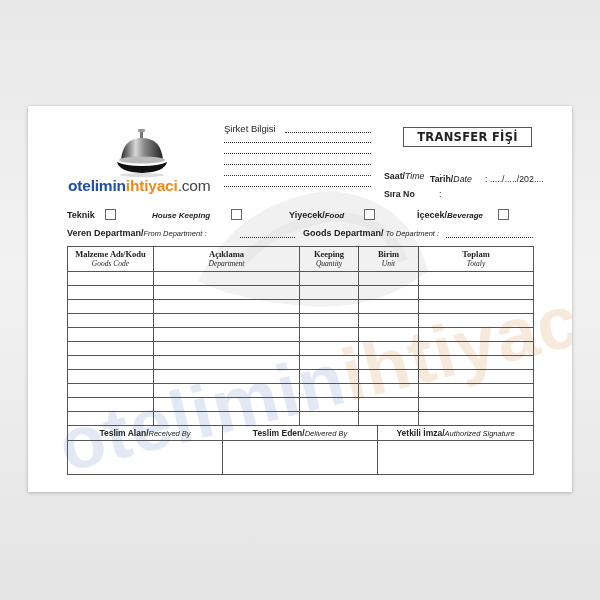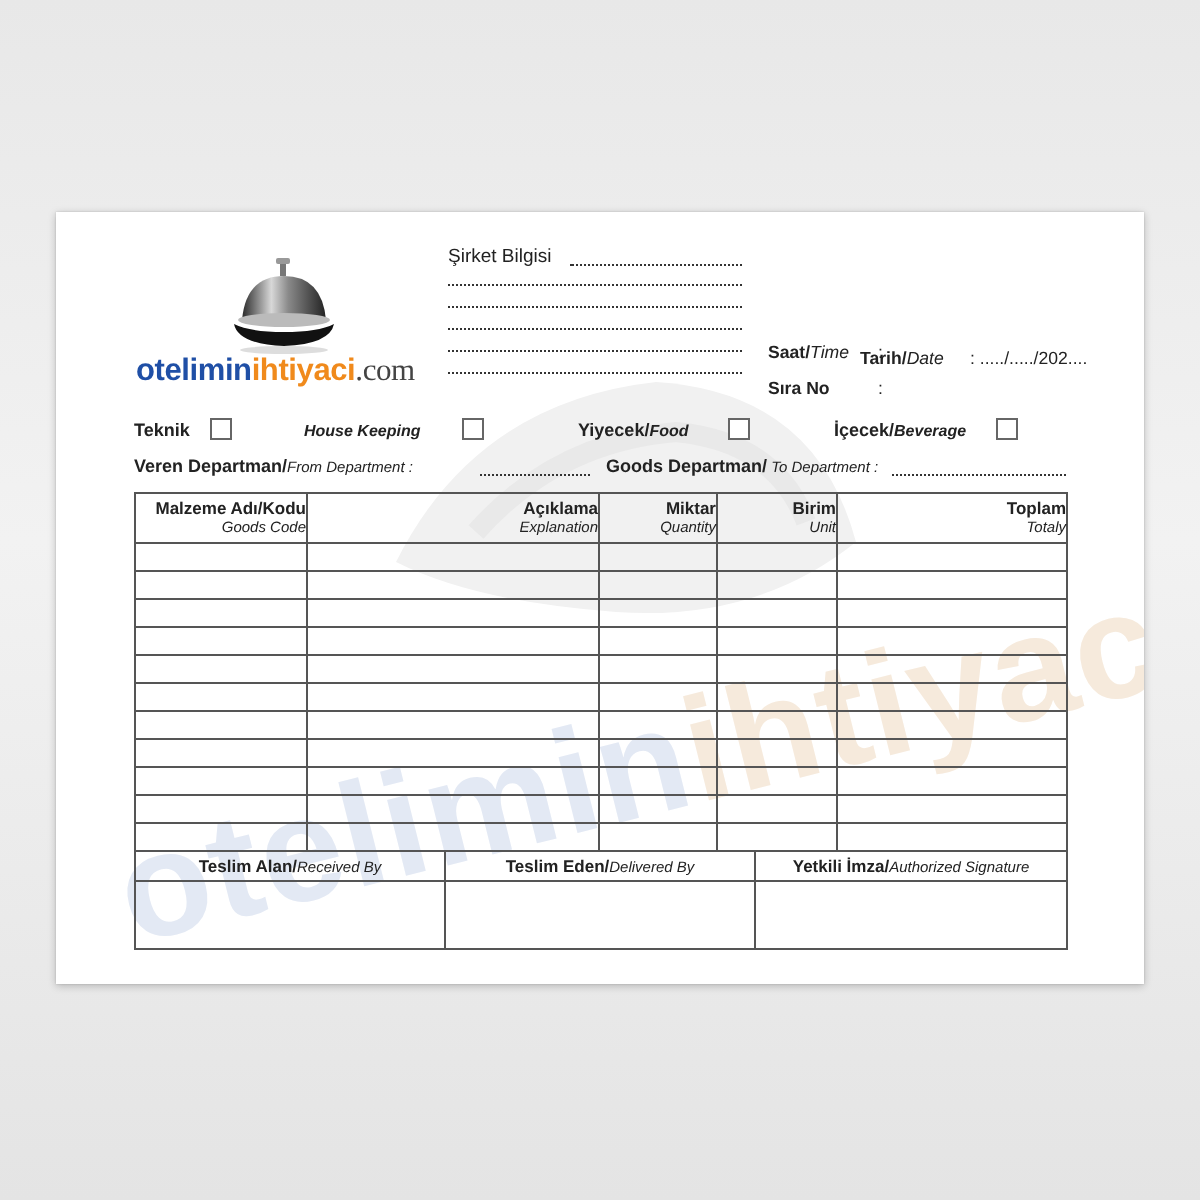--- a/index.html
+++ b/index.html
@@ -26,21 +26,21 @@
     .wm-text .o { color: #f6eadc; }
     .wm-bell {
       position: absolute; left: 150px; top: 55px; width: 260px; height: 150px; z-index: 0;
     }
     .layer { position: absolute; inset: 0; z-index: 1; }
     
     .bell { position: absolute; left: 83px; top: 22px; width: 62px; height: 50px; }
     .logo { position: absolute; left: 40px; top: 71px; font-size: 15.5px; font-weight: bold; letter-spacing: -0.2px; white-space: nowrap; }
     .logo .b { color: #1f4fa6; }
     .logo .or { color: #f08a1c; }
-    .logo .g { color: #444; font-weight: normal; font-family: Liberation Serif, serif; }
+    .logo .g { color: #444; font-weight: normal; }
     
     .company-label { left: 196px; top: 17px; font-size: 9.5px; font-weight: normal; white-space: nowrap; }
     .dots-line { position: absolute; border-bottom: 1px dotted #333; height: 0; }
     
     .title-box {
       position: absolute; left: 375px; top: 21px; width: 127px; height: 18px;
       border: 1px solid #555; display: flex; align-items: center; justify-content: center;
       font-size: 11.5px; font-weight: 900; letter-spacing: 0.3px; font-family: "DejaVu Sans", sans-serif;
     }
     .meta-row { position: absolute; left: 356px; font-size: 8.8px; font-weight: bold; white-space: nowrap; }
@@ -53,21 +53,21 @@
     .chk { position: absolute; top: 103px; width: 9px; height: 9px; border: 1px solid #666; background: #fff; }
     .dept { position: absolute; top: 122px; font-size: 9px; white-space: nowrap; }
     .dept b { font-weight: bold; }
     .dept i { font-size: 7.5px; }
     
     table.items {
       position: absolute; left: 39px; top: 140px; width: 466px;
       border-collapse: collapse; table-layout: fixed; background: transparent;
     }
     table.items th, table.items td { border: 1px solid #555; padding: 0; }
-    table.items th { height: 24px; font-size: 8.5px; font-weight: bold; text-align: right; line-height: 10px; vertical-align: middle; }
+    table.items th { height: 24px; font-size: 8.5px; font-weight: bold; text-align: center; line-height: 10px; vertical-align: middle; font-family: Liberation Serif, serif; }
     table.items th i { display: block; font-weight: normal; font-size: 7.5px; }
     table.items td { height: 13px; }
     table.sign {
       position: absolute; left: 39px; top: 319px; width: 466px;
       border-collapse: collapse; table-layout: fixed;
     }
     table.sign th, table.sign td { border: 1px solid #555; padding: 0; }
     table.sign th { height: 14px; font-size: 8.5px; font-weight: bold; text-align: center; white-space: nowrap; }
     table.sign th i { font-weight: normal; font-size: 7.5px; }
     table.sign td { height: 33px; }
@@ -104,20 +104,21 @@
     <div class="logo"><span class="b">otelimin</span><span class="or">ihtiyaci</span><span class="g">.com</span></div>
 
     <div class="abs company-label">Şirket Bilgisi</div>
     <div class="dots-line" style="left:257px; top:26px; width:86px;"></div>
     <div class="dots-line" style="left:196px; top:36px; width:147px;"></div>
     <div class="dots-line" style="left:196px; top:47px; width:147px;"></div>
     <div class="dots-line" style="left:196px; top:58px; width:147px;"></div>
     <div class="dots-line" style="left:196px; top:69px; width:147px;"></div>
     <div class="dots-line" style="left:196px; top:80px; width:147px;"></div>
 
+    <div class="title-box">TRANSFER FİŞİ</div>
 
     <div class="meta-row" style="top:52px;margin-top:13px;"><span>Saat/</span><i>Time</i><span class="sep">:</span></div>
     <div class="meta-row" style="top:68px;margin-left:46px;"><span>Tarih/</span><i>Date</i><span class="sep">: ...../...../202....</span></div>
     <div class="meta-row" style="top:83px;"><span>Sıra No</span><span class="sep">:</span></div>
 
     <div class="cat" style="left:39px;"><b>Teknik</b></div>
     <div class="chk" style="left:77px;"></div>
 
     <div class="cat" style="left:124px;"><i>House Keeping</i></div>
     <div class="chk" style="left:203px;"></div>
@@ -138,22 +139,22 @@
       <colgroup>
         <col style="width:86px">
           <col style="width:146px">
           <col style="width:59px">
           <col style="width:60px">
           <col style="width:115px">
       </colgroup>
       <thead>
         <tr>
           <th><span>Malzeme Adı/Kodu</span><i>Goods Code</i></th>
-          <th><span>Açıklama</span><i>Explanation</i></th>
-          <th><span>Miktar</span><i>Quantity</i></th>
+          <th><span>Açıklama</span><i>Department</i></th>
+          <th><span>Keeping</span><i>Quantity</i></th>
           <th><span>Birim</span><i>Unit</i></th>
           <th><span>Toplam</span><i>Totaly</i></th>
         </tr>
       </thead>
       <tbody id="item-rows">
           <tr>
             <td></td>
             <td></td>
             <td></td>
             <td></td>

